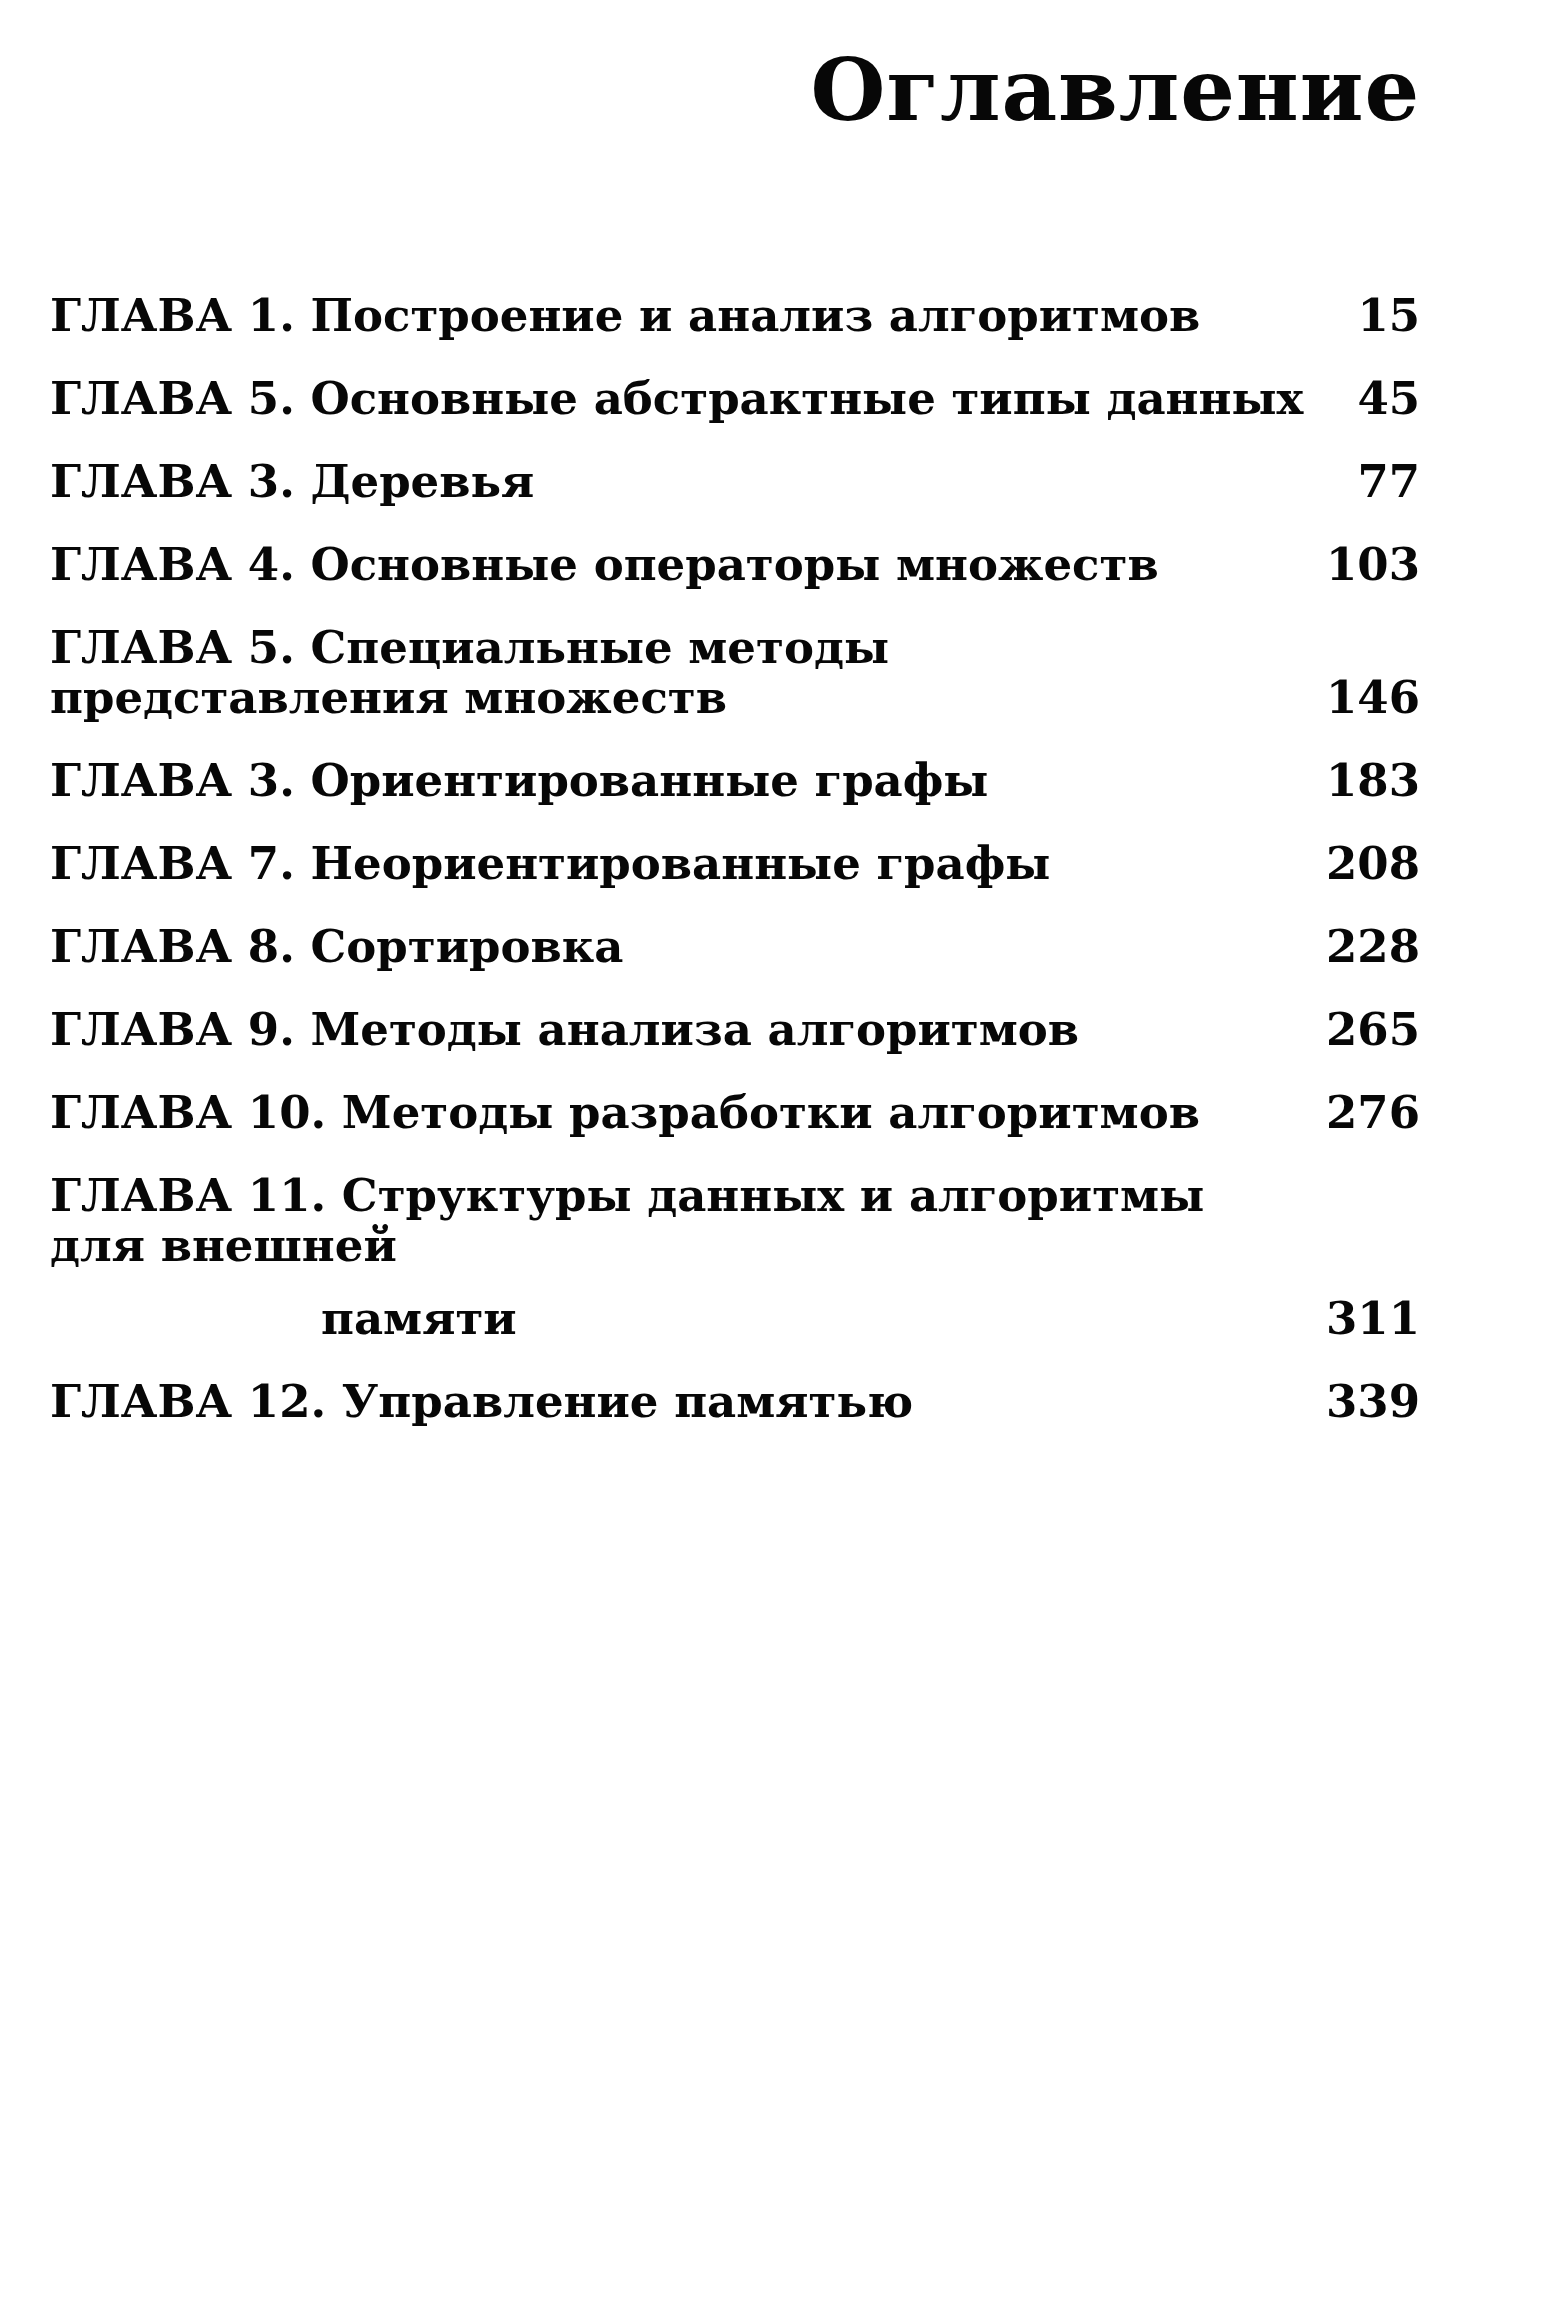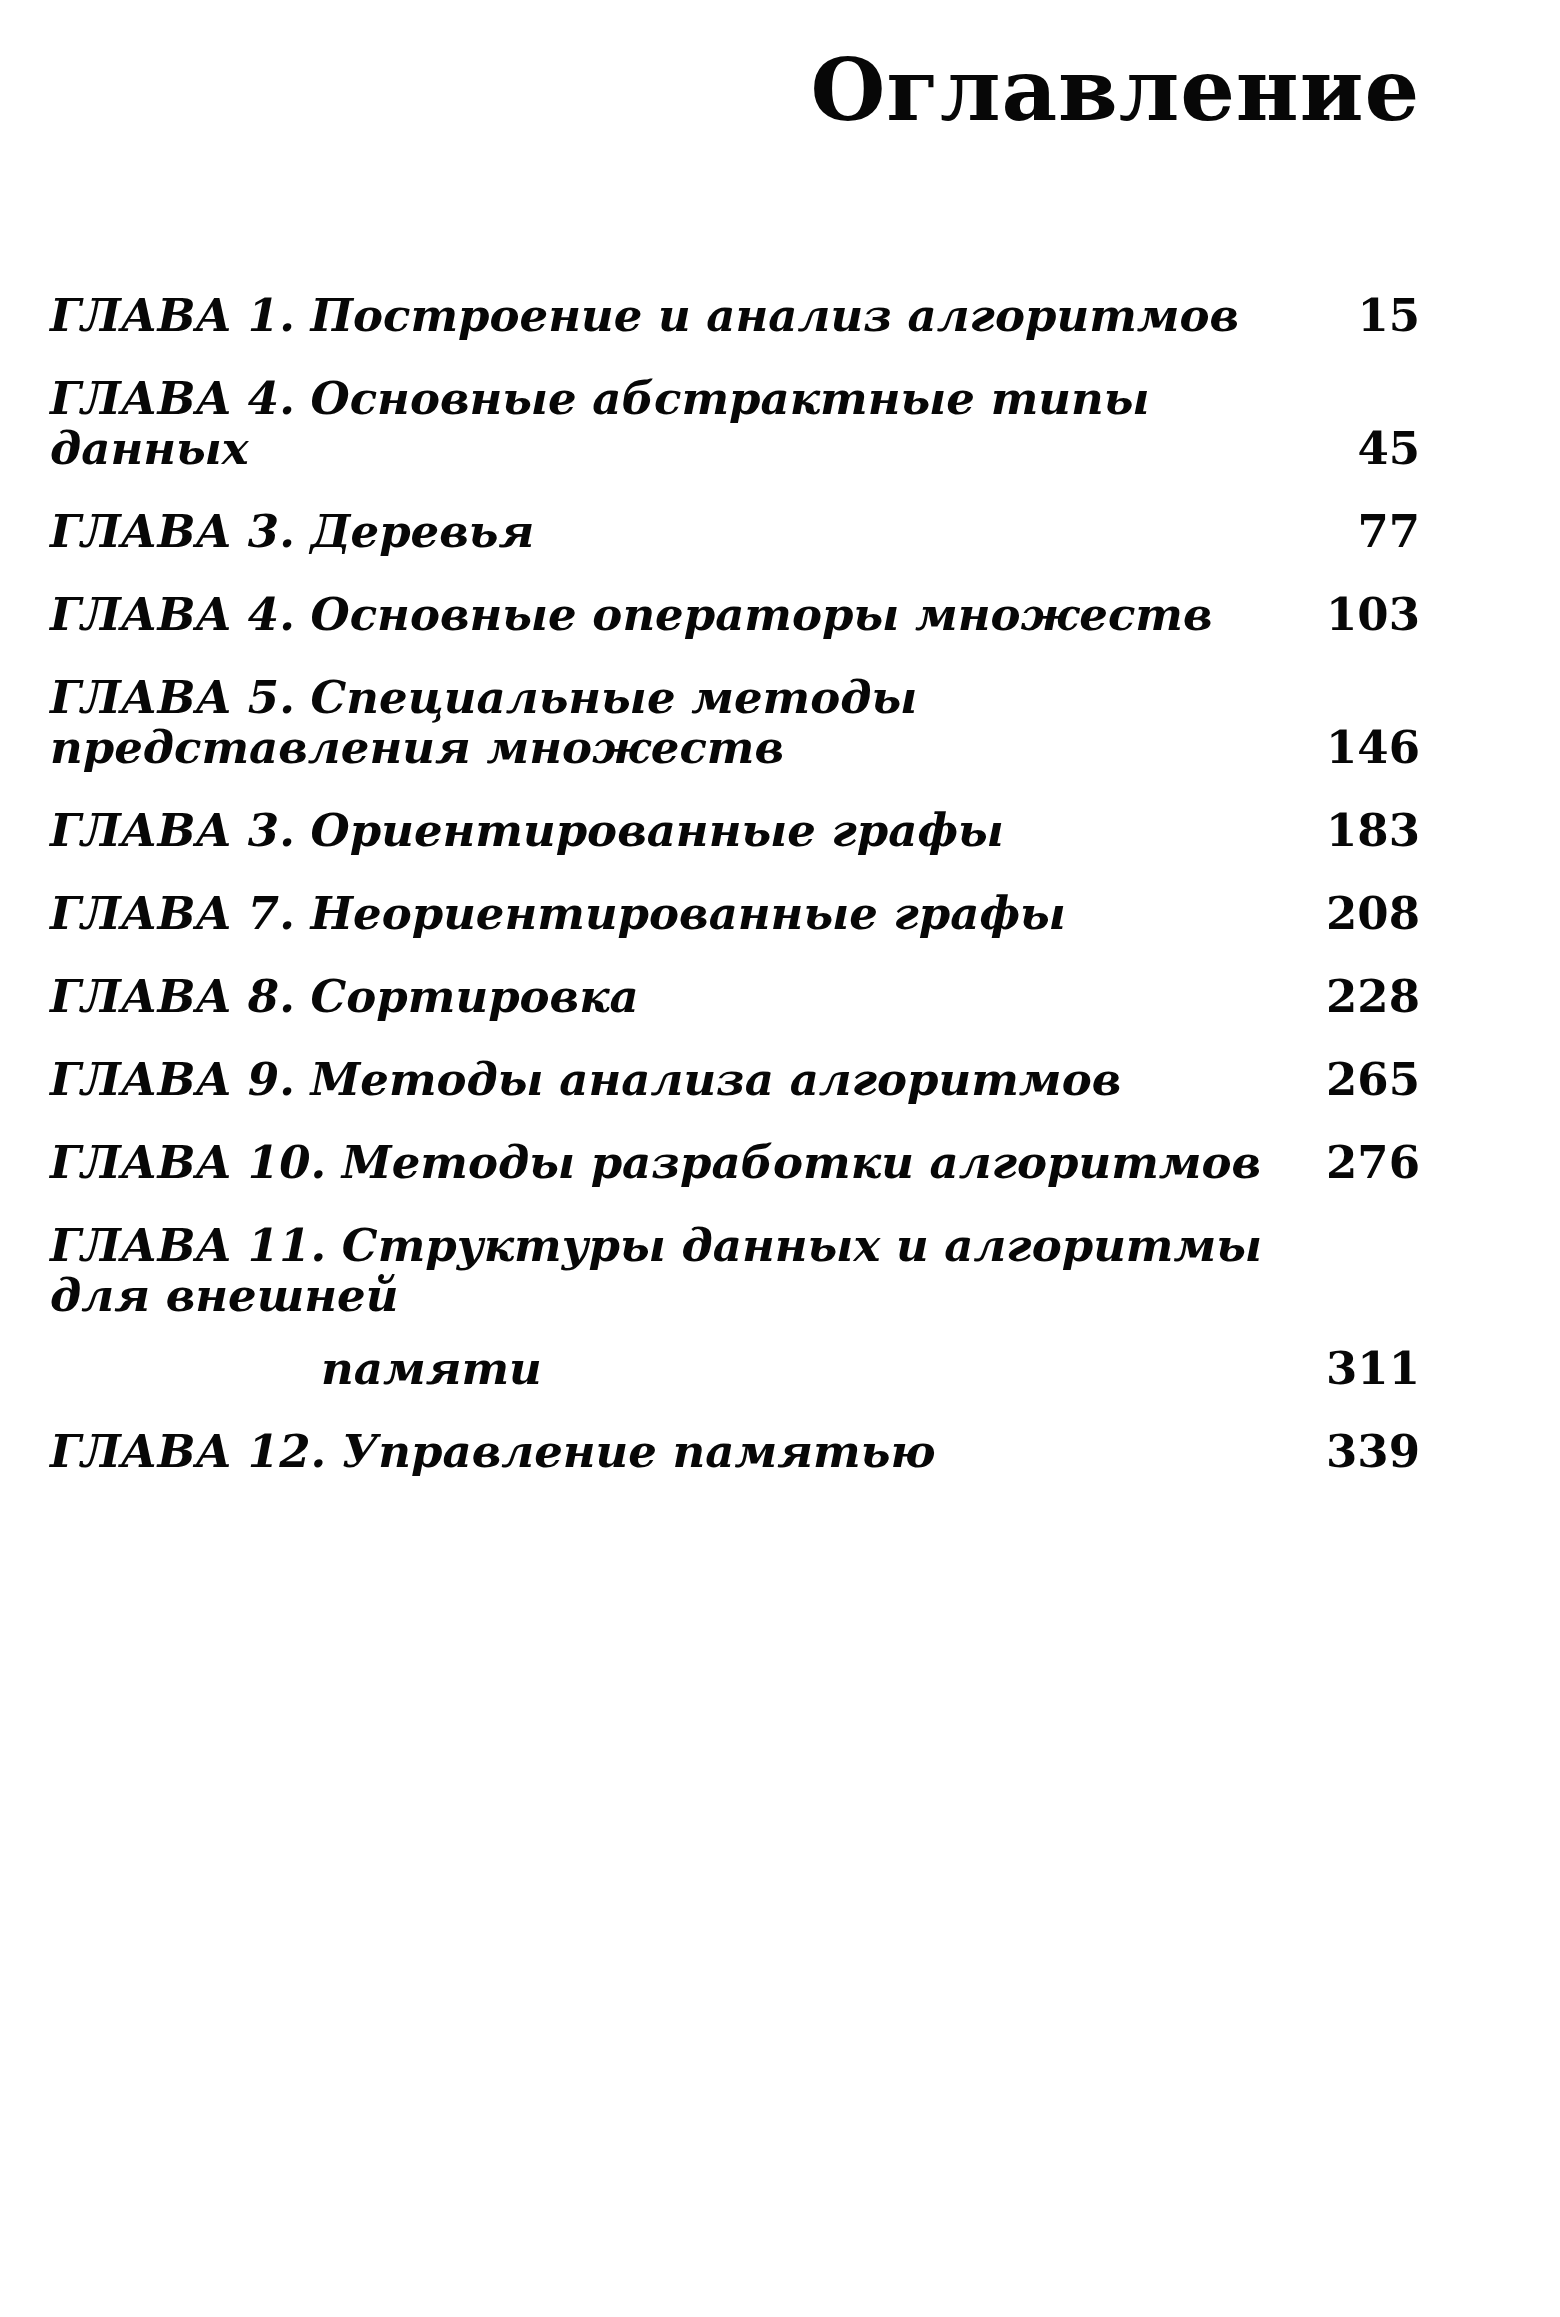--- a/index.html
+++ b/index.html
@@ -41,21 +41,20 @@
     font-size: 45px;
     line-height: 50px;
     margin-bottom: 33px;
   }
   .toc-row .label {
     padding-right: 27px;
   }
   .toc-row .label .line1,
   .toc-row .label .line2 {
     display: block;
-    font-style: italic;
   }
   .toc-row .label .line2 {
     padding-left: 271px;
     margin-top: 23px;
   }
   .toc-row .pageno {
     white-space: nowrap;
     flex: 0 0 auto;
   }
 </style>
@@ -67,21 +66,21 @@
 
   <div class="toc" id="toc-list">
       <div class="toc-row">
         <div class="label">
           <span class="line1">ГЛАВА 1. Построение и анализ алгоритмов</span>
         </div>
         <div class="pageno">15</div>
       </div>
       <div class="toc-row">
         <div class="label">
-          <span class="line1">ГЛАВА 4. Основные абстрактные типы данных</span>
+          <span class="line1">ГЛАВА 5. Основные абстрактные типы данных</span>
         </div>
         <div class="pageno">45</div>
       </div>
       <div class="toc-row">
         <div class="label">
           <span class="line1">ГЛАВА 3. Деревья</span>
         </div>
         <div class="pageno">77</div>
       </div>
       <div class="toc-row">

